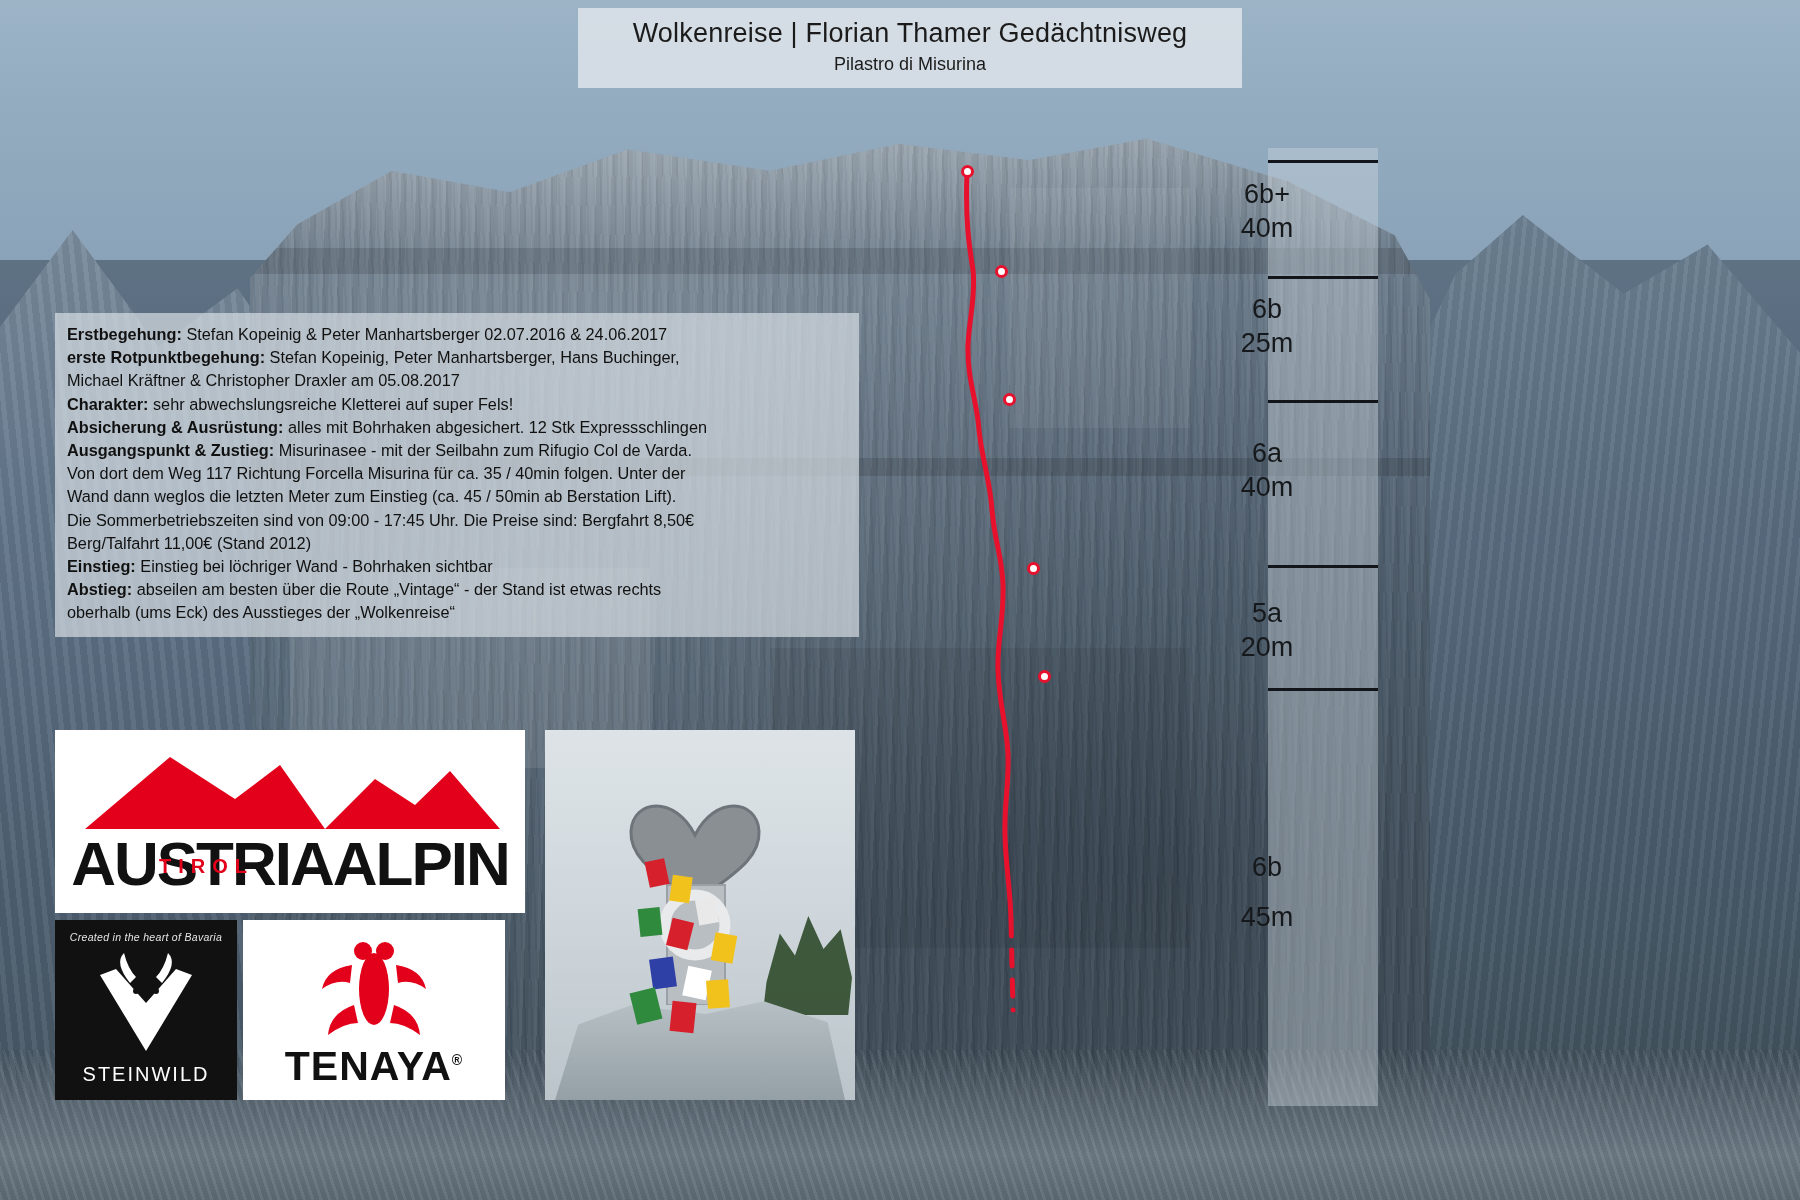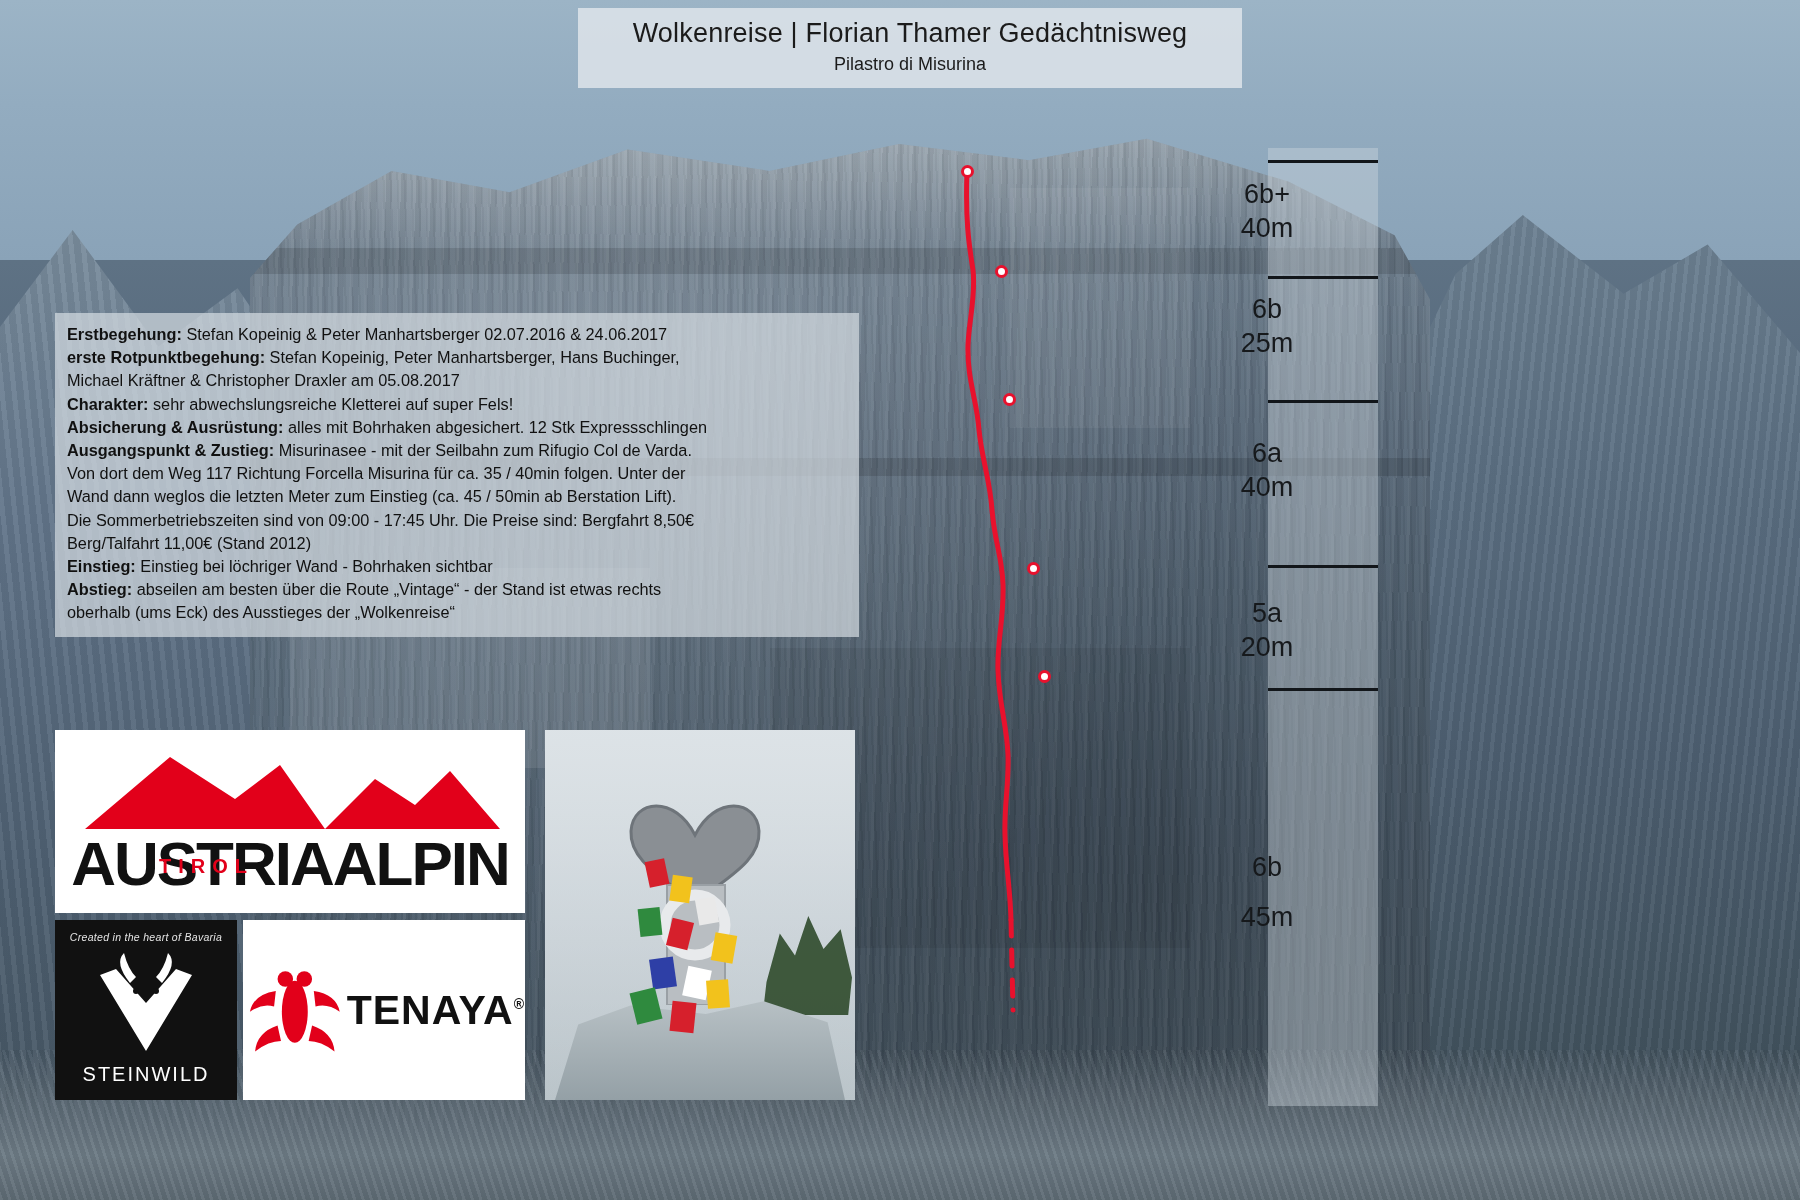--- a/index.html
+++ b/index.html
@@ -80,22 +80,22 @@
   .aa-text{font-size:62px;font-weight:bold;color:#111;letter-spacing:-2px;line-height:62px;
     font-family:"Liberation Sans", sans-serif;}
   .aa-tirol{position:absolute;left:159px;top:855px;font-size:20px;letter-spacing:7px;color:#e2001a;font-weight:bold;}
 
   .logo-steinwild{position:absolute;left:55px;top:920px;width:182px;height:180px;background:#111;
     display:flex;flex-direction:column;align-items:center;justify-content:flex-start;}
   .sw-top{font-size:10.5px;color:#e6e6e6;font-style:italic;margin-top:11px;letter-spacing:.3px;
     font-family:Liberation Sans, sans-serif;}
   .sw-name{position:absolute;bottom:14px;font-size:20px;color:#fff;letter-spacing:2px;}
 
-  .logo-tenaya{position:absolute;left:243px;top:920px;width:282px;height:180px;background:#fff;
-    display:flex;flex-direction:row;align-items:center;justify-content:center;}
+  .logo-tenaya{position:absolute;left:243px;top:920px;width:262px;height:180px;background:#fff;
+    display:flex;flex-direction:column;align-items:center;justify-content:center;}
   .tn-name{font-size:41px;font-weight:bold;color:#111;letter-spacing:1px;}
   .tn-name sup{font-size:14px;vertical-align:super;}
 
   
   .photo{position:absolute;left:545px;top:730px;width:310px;height:370px;overflow:hidden;
     background:linear-gradient(180deg,#cfd6da 0%,#c3ccd2 45%,#b9c3c8 100%);}
   .ph-fog{position:absolute;inset:0;background:linear-gradient(180deg,rgba(222,228,232,.9),rgba(190,200,206,.2));}
   .ph-memorial{position:absolute;left:70px;top:35px;width:160px;height:240px;}
   .ph-base{position:absolute;left:10px;bottom:0;width:290px;height:105px;
     background:linear-gradient(180deg,#b9c2c6,#94a0a6);

